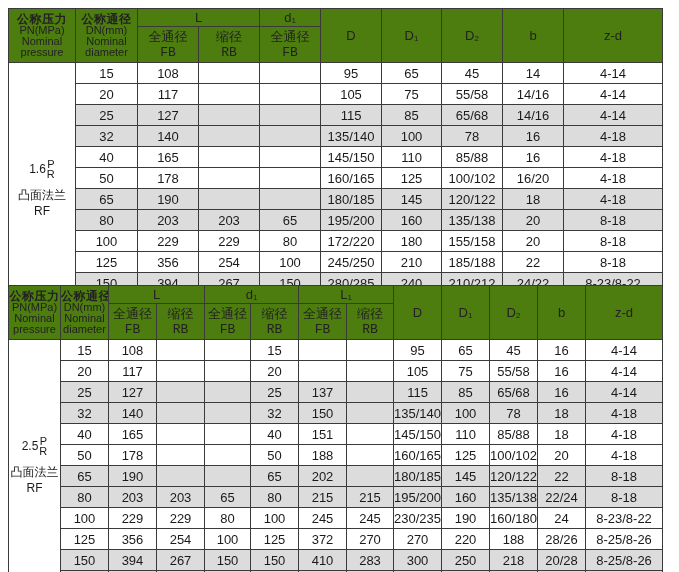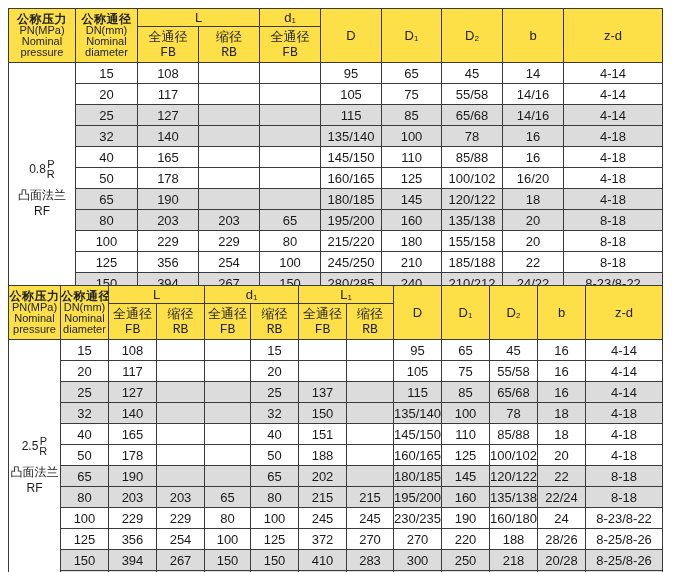--- a/index.html
+++ b/index.html
@@ -2,21 +2,21 @@
 <html><head>
 <meta charset="utf-8">
 <style>
   html, body { margin: 0; padding: 0; background: #ffffff; }
   body { width: 679px; height: 572px; position: relative; overflow: hidden;
          font-family: "Liberation Sans", "DejaVu Sans", sans-serif; color: #1a1a1a; }
   table.spec { position: absolute; left: 8px; border-collapse: collapse; table-layout: fixed;
                border: 1.5px solid #333; }
   table.spec td, table.spec th { border: 1px solid #3a3a3a; text-align: center; vertical-align: middle;
                padding: 0; font-weight: normal; overflow: hidden; white-space: nowrap; }
-  table.spec th { background: #fde047; color: #222; }
+  table.spec th { background: #4d7c0f; color: #222; }
   .hdr-pn { font-size: 11px; line-height: 11px; white-space: normal; }
   .hdr-pn .cn { font-size: 12px; font-weight: bold; letter-spacing: 0.5px; }
   .hdr-sub { font-size: 13px; line-height: 15px; font-family: Liberation Mono, monospace; }
   .hdr-col { font-size: 13px; }
   sub.small { font-size: 8px; vertical-align: -1px; }
   td.cell { font-size: 13px; height: 20px; }
   tr.shade td.cell { background: #dcdcdc; }
   tr.plain td.cell { background: #ffffff; }
   td.pn-cell { background: #ffffff; font-size: 12px; line-height: 16px; vertical-align: middle; }
   .pn-val { display: inline-flex; align-items: center; }
@@ -73,21 +73,21 @@
         </th>
       <th class="hdr-sub">
           <div>全通径</div>
           <div>FB</div>
         </th>
     </tr>
   </thead>
   <tbody id="t1-body">
       <tr class="plain">
         <td rowspan="12" class="pn-cell"><div class="pn-val">
-            <span>0.8</span>
+            <span>1.6</span>
             <span class="pr-stack">
               <span>P</span>
               <span>R</span>
             </span>
           </div><div style="margin-top:8px">凸面法兰</div><div>RF</div></td>
         <td class="cell">15</td>
         <td class="cell">108</td>
         <td class="cell"></td>
         <td class="cell"></td>
         <td class="cell">95</td>
@@ -171,21 +171,21 @@
         <td class="cell">160</td>
         <td class="cell">135/138</td>
         <td class="cell">20</td>
         <td class="cell">8-18</td>
       </tr>
       <tr class="plain">
         <td class="cell">100</td>
         <td class="cell">229</td>
         <td class="cell">229</td>
         <td class="cell">80</td>
-        <td class="cell">215/220</td>
+        <td class="cell">172/220</td>
         <td class="cell">180</td>
         <td class="cell">155/158</td>
         <td class="cell">20</td>
         <td class="cell">8-18</td>
       </tr>
       <tr class="plain">
         <td class="cell">125</td>
         <td class="cell">356</td>
         <td class="cell">254</td>
         <td class="cell">100</td>

